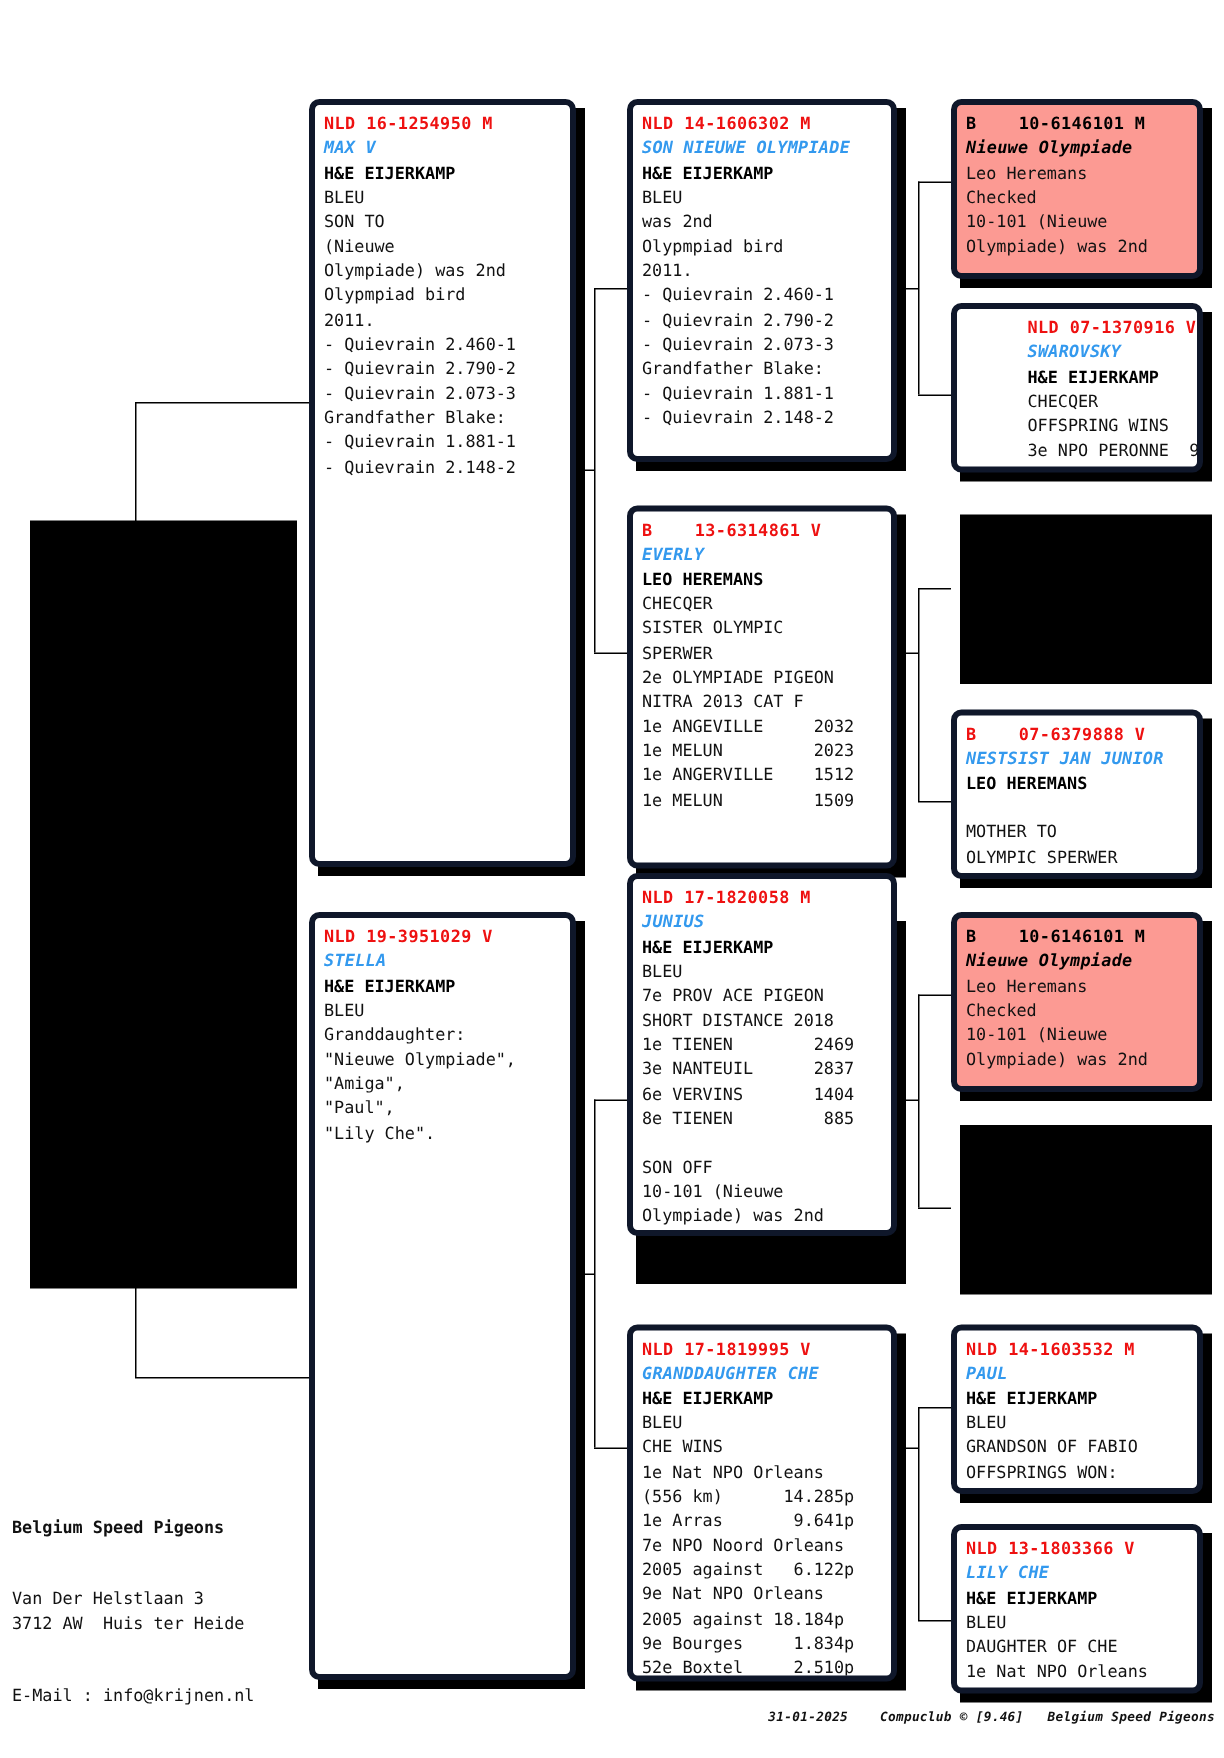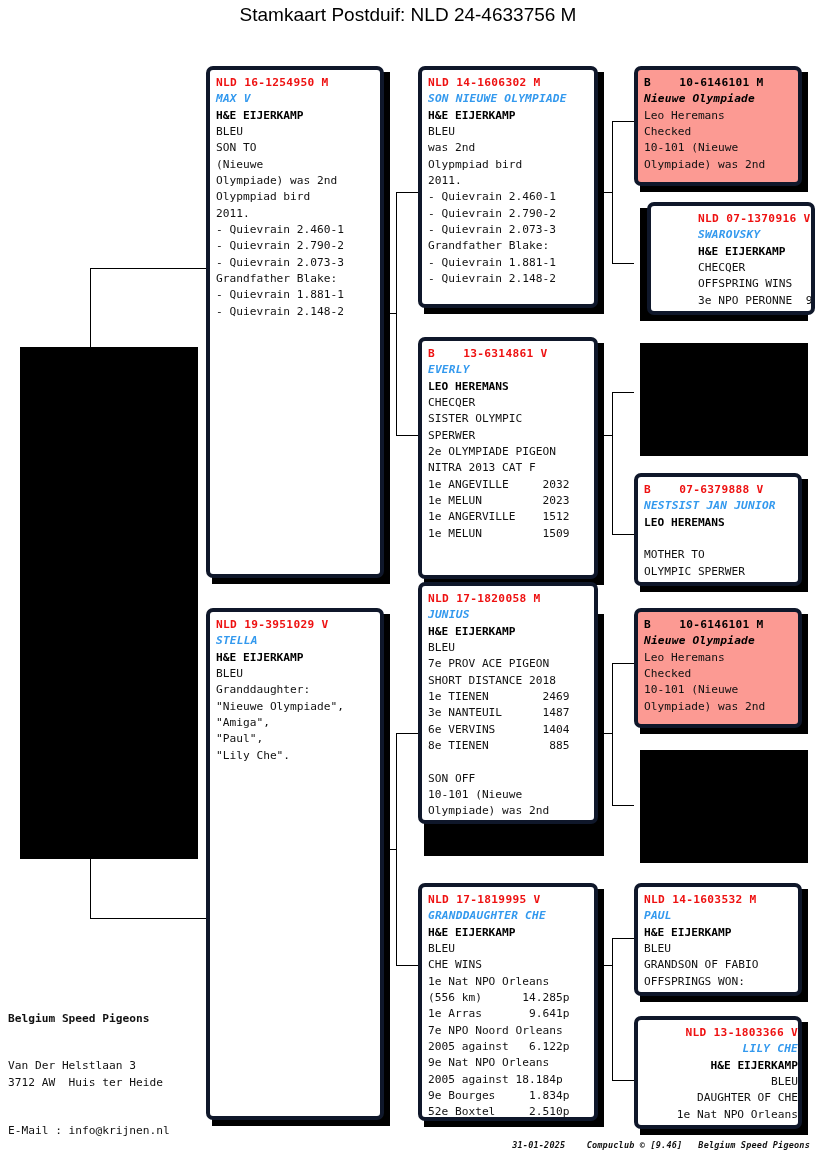--- a/index.html
+++ b/index.html
@@ -52,21 +52,20 @@
     position:absolute;right:6px;top:1140px;
     font-size:8.5px;font-style:italic;font-weight:bold;color:#111;
     white-space:pre;letter-spacing:0.2px;
   }
 </style>
 </head>
 <body>
 
 <div id="page">
 
-  <div class="title">Stamkaart Postduif: NLD 24-4633756 M</div>
 
   <div class="ln lnv" style="left:90px;top:268px;height:650px;"></div>
   <div class="ln lnh" style="left:90px;top:268px;width:116px;"></div>
   <div class="ln lnh" style="left:90px;top:918px;width:116px;"></div>
   <div class="ln lnh" style="left:90px;top:593px;width:0px;"></div>
   <div class="ln lnv" style="left:105px;top:300px;height:0px;"></div>
 
   <div class="ln lnv" style="left:396px;top:192px;height:243px;"></div>
   <div class="ln lnh" style="left:396px;top:192px;width:22px;"></div>
   <div class="ln lnh" style="left:396px;top:435px;width:22px;"></div>
@@ -173,21 +172,21 @@
       <div class="line plain">1e MELUN         1509</div>
     </div>
   <div class="box" style="left:418px;top:582px;width:180px;height:242px;">
       <div class="line id">NLD 17-1820058 M</div>
       <div class="line nick">JUNIUS</div>
       <div class="line bold">H&amp;E EIJERKAMP</div>
       <div class="line plain">BLEU</div>
       <div class="line plain">7e PROV ACE PIGEON</div>
       <div class="line plain">SHORT DISTANCE 2018</div>
       <div class="line plain">1e TIENEN        2469</div>
-      <div class="line plain">3e NANTEUIL      1487</div>
+      <div class="line plain">3e NANTEUIL      2837</div>
       <div class="line plain">6e VERVINS       1404</div>
       <div class="line plain">8e TIENEN         885</div>
       <div class="line blank"> </div>
       <div class="line plain">SON OFF</div>
       <div class="line plain">10-101 (Nieuwe</div>
       <div class="line plain">Olympiade) was 2nd</div>
     </div>
   <div class="box" style="left:418px;top:883px;width:180px;height:238px;">
       <div class="line id">NLD 17-1819995 V</div>
       <div class="line nick">GRANDDAUGHTER CHE</div>
@@ -206,21 +205,21 @@
     </div>
 
   <div class="box pink" style="left:634px;top:66px;width:168px;height:120px;">
       <div class="line id dark">B    10-6146101 M</div>
       <div class="line nick dark">Nieuwe Olympiade</div>
       <div class="line plain">Leo Heremans</div>
       <div class="line plain">Checked</div>
       <div class="line plain">10-101 (Nieuwe</div>
       <div class="line plain">Olympiade) was 2nd</div>
     </div>
-  <div class="box" style="left:647px;top:202px;width:168px;height:113px;padding-left:47px;">
+  <div class="box" style="left:634px;top:202px;width:168px;height:113px;padding-left:47px;">
       <div class="line id">NLD 07-1370916 V</div>
       <div class="line nick">SWAROVSKY</div>
       <div class="line bold">H&amp;E EIJERKAMP</div>
       <div class="line plain">CHECQER</div>
       <div class="line plain">OFFSPRING WINS</div>
       <div class="line plain">3e NPO PERONNE  9190</div>
     </div>
   <div class="box" style="left:634px;top:473px;width:168px;height:113px;">
       <div class="line id">B    07-6379888 V</div>
       <div class="line nick">NESTSIST JAN JUNIOR</div>
@@ -238,21 +237,21 @@
       <div class="line plain">Olympiade) was 2nd</div>
     </div>
   <div class="box" style="left:634px;top:883px;width:168px;height:113px;">
       <div class="line id">NLD 14-1603532 M</div>
       <div class="line nick">PAUL</div>
       <div class="line bold">H&amp;E EIJERKAMP</div>
       <div class="line plain">BLEU</div>
       <div class="line plain">GRANDSON OF FABIO</div>
       <div class="line plain">OFFSPRINGS WON:</div>
     </div>
-  <div class="box" style="left:634px;top:1016px;width:168px;height:113px;text-align:right;">
+  <div class="box" style="left:634px;top:1016px;width:168px;height:113px;">
       <div class="line id">NLD 13-1803366 V</div>
       <div class="line nick">LILY CHE</div>
       <div class="line bold">H&amp;E EIJERKAMP</div>
       <div class="line plain">BLEU</div>
       <div class="line plain">DAUGHTER OF CHE</div>
       <div class="line plain">1e Nat NPO Orleans</div>
     </div>
 
   <div class="addr b" style="left:8px;top:1011px;">Belgium Speed Pigeons</div>
   <div class="addr" style="left:8px;top:1058px;">Van Der Helstlaan 3</div>

